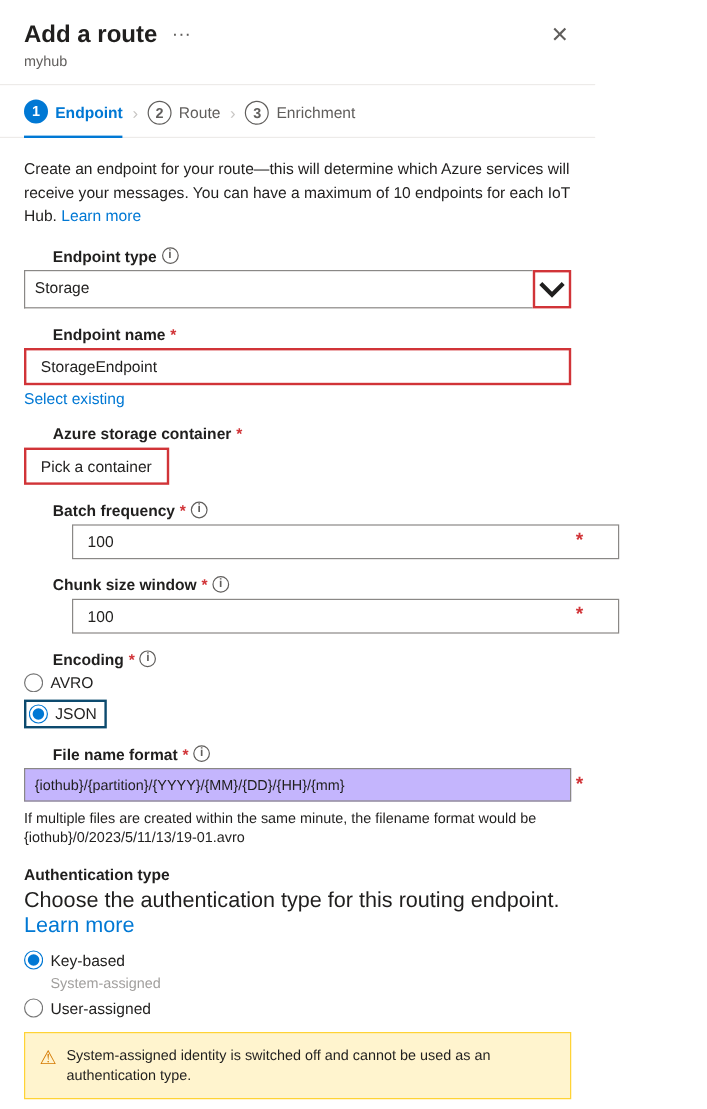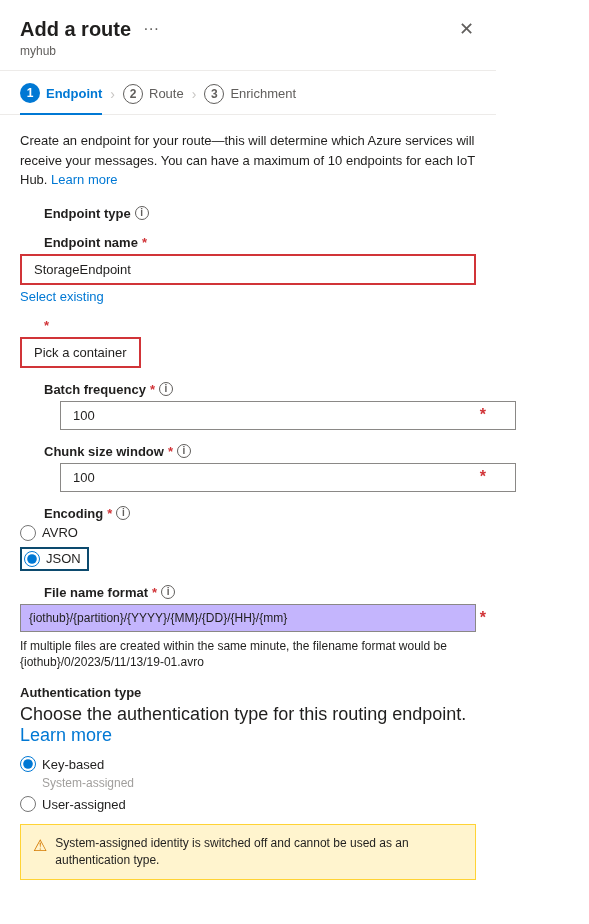--- a/index.html
+++ b/index.html
@@ -347,35 +347,44 @@
     <p class="info-text">
       <span>Create an endpoint for your route—this will determine which Azure services will receive your messages. You can have a maximum of 10 endpoints for each IoT Hub.</span>
       <a class="learn-more" href="#">Learn more</a>
     </p>
 
     <div class="form-group">
       <div class="form-label">
         <span>Endpoint type</span>
         <span class="info-icon" title="Info">i</span>
       </div>
+      <div class="select-outer">
+        <div class="select-text">Storage</div>
+        <button class="dropdown-arrow-btn">
+          <svg viewBox="0 0 12 12">
+            <polyline points="2,4 6,8 10,4" stroke="#201f1e" stroke-width="1.5" fill="none"></polyline>
+          </svg>
+        </button>
+      </div>
     </div>
 
     <div class="form-group">
       <div class="form-label">
         <span>Endpoint name</span>
         <span class="required-star">*</span>
       </div>
       <div class="input-wrapper">
         <input class="form-input" type="text" value="StorageEndpoint" style="">
       </div>
       <a class="select-existing-link" href="#">Select existing</a>
     </div>
 
     <div class="form-group">
       <div class="form-label">
+        <span>Azure storage container</span>
         <span class="required-star">*</span>
       </div>
       <button class="pick-container-btn">Pick a container</button>
     </div>
 
     <div class="form-group">
       <div class="form-label">
         <span>Batch frequency</span>
         <span class="required-star">*</span>
         <span class="info-icon" title="Info">i</span>

